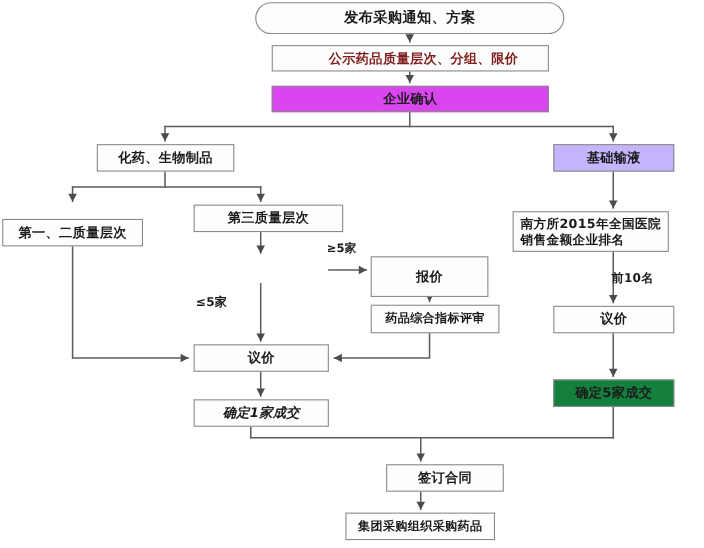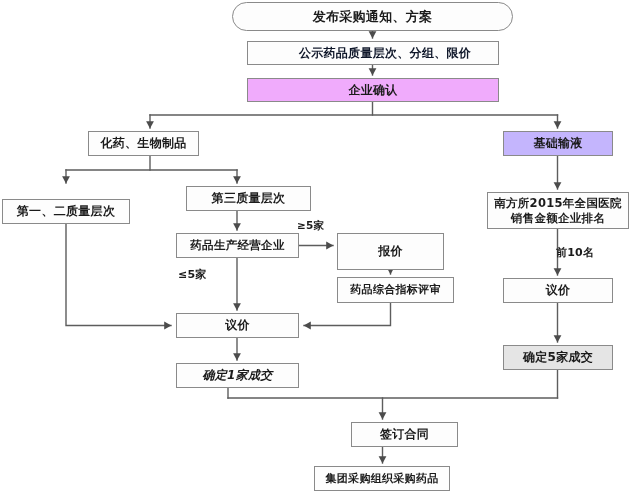--- a/index.html
+++ b/index.html
@@ -24,21 +24,20 @@
   }
   .node {
     position: absolute;
     box-sizing: border-box;
     background: #fdfdfd;
     border: 1.3px solid #8a8a8a;
     color: #1b1b1b;
     display: flex;
     align-items: center;
     justify-content: center;
-    text-align: center;
     line-height: 1.22;
     letter-spacing: 0.3px;
     font-weight: 600;
     white-space: pre-line;
     user-select: none;
   }
   .node.stadium {
     border-radius: 40px;
     border-width: 1.4px;
   }
@@ -110,48 +109,47 @@
       <path d="M557.5,370 L557.5,398"></path>
       <path d="M228,398 L557.5,398"></path>
       <path d="M382.5,398 L382.5,419" marker-end="url(#arrow-down)"></path>
 
       <path d="M382.5,447 L382.5,463" marker-end="url(#arrow-down)"></path>
     </g>
   </svg>
 
   <div class="node stadium" style="left: 232px; top: 2px; width: 281px; height: 29px; font-size: 13px; background: rgb(253, 253, 253); border-color: rgb(138, 138, 138); color: rgb(27, 27, 27);">发布采购通知、方案</div>
 
-  <div class="node" style="left: 247px; top: 41px; width: 252px; height: 24px; font-size: 12px; background: rgb(253, 253, 253); border-color: rgb(138, 138, 138); color: #0f172a; padding-left: 24px;">公示药品质量层次、分组、限价</div>
+  <div class="node" style="left: 247px; top: 41px; width: 252px; height: 24px; font-size: 12px; background: rgb(253, 253, 253); border-color: rgb(138, 138, 138); color: #7f1d1d; padding-left: 24px;">公示药品质量层次、分组、限价</div>
 
-  <div class="node" style="left: 247px; top: 78px; width: 252px; height: 24px; font-size: 12px; background: #f0abfc; border-color: rgb(138, 138, 138); color: rgb(27, 27, 27);">企业确认</div>
+  <div class="node" style="left: 247px; top: 78px; width: 252px; height: 24px; font-size: 12px; background: #d946ef; border-color: rgb(138, 138, 138); color: rgb(27, 27, 27);">企业确认</div>
 
-  <div class="node" style="left: 88px; top: 131px; width: 111px; height: 25px; font-size: 12px; background: rgb(253, 253, 253); border-color: rgb(138, 138, 138); color: rgb(27, 27, 27);">化药、生物制品</div>
+  <div class="node" style="left: 88px; top: 131px; width: 125px; height: 25px; font-size: 12px; background: rgb(253, 253, 253); border-color: rgb(138, 138, 138); color: rgb(27, 27, 27);">化药、生物制品</div>
 
   <div class="node" style="left: 503px; top: 131px; width: 110px; height: 25px; font-size: 12px; background: #c4b5fd; border-color: rgb(138, 138, 138); color: rgb(27, 27, 27);">基础输液</div>
 
   <div class="node" style="left: 2px; top: 186px; width: 128px; height: 25px; font-size: 12px; background: rgb(253, 253, 253); border-color: rgb(138, 138, 138); color: rgb(27, 27, 27); margin-top: 13px;">第一、二质量层次</div>
 
-  <div class="node" style="left: 176px; top: 186px; width: 125px; height: 25px; font-size: 12px; background: rgb(253, 253, 253); border-color: rgb(138, 138, 138); color: rgb(27, 27, 27); margin-left: 10px;">第三质量层次</div>
+  <div class="node" style="left: 176px; top: 186px; width: 136px; height: 25px; font-size: 12px; background: rgb(253, 253, 253); border-color: rgb(138, 138, 138); color: rgb(27, 27, 27);">第三质量层次</div>
 
-  <div class="node" style="left: 487px; top: 192px; width: 142px; height: 37px; font-size: 11.5px; background: rgb(253, 253, 253); border-color: rgb(138, 138, 138); color: rgb(27, 27, 27);">南方所2015年全国医院
+  <div class="node" style="left: 466px; top: 192px; width: 142px; height: 37px; font-size: 11.5px; background: rgb(253, 253, 253); border-color: rgb(138, 138, 138); color: rgb(27, 27, 27);">南方所2015年全国医院
 销售金额企业排名</div>
 
-  <div class="node" style="left: 176px; top: 233px; width: 123px; height: 25px; font-size: 11.5px; background: rgb(253, 253, 253); border-color: rgb(138, 138, 138); color: rgb(27, 27, 27);">药品生产经营企业</div>
 
   <div class="node" style="left: 337px; top: 233px; width: 107px; height: 37px; font-size: 12px; background: rgb(253, 253, 253); border-color: rgb(138, 138, 138); color: rgb(27, 27, 27);">报价</div>
 
   <div class="node" style="left: 337px; top: 277px; width: 117px; height: 26px; font-size: 11px; background: rgb(253, 253, 253); border-color: rgb(138, 138, 138); color: rgb(27, 27, 27);">药品综合指标评审</div>
 
   <div class="node" style="left: 176px; top: 313px; width: 123px; height: 25px; font-size: 12px; background: rgb(253, 253, 253); border-color: rgb(138, 138, 138); color: rgb(27, 27, 27);">议价</div>
 
   <div class="node" style="left: 503px; top: 278px; width: 110px; height: 25px; font-size: 12px; background: rgb(253, 253, 253); border-color: rgb(138, 138, 138); color: rgb(27, 27, 27);">议价</div>
 
   <div class="node" style="left: 176px; top: 363px; width: 123px; height: 25px; font-size: 12px; background: rgb(253, 253, 253); border-color: rgb(138, 138, 138); color: rgb(27, 27, 27); font-style: italic;">确定1家成交</div>
 
-  <div class="node" style="left: 503px; top: 345px; width: 110px; height: 25px; font-size: 12px; background: #e5e5e5; border-color: rgb(138, 138, 138); color: rgb(27, 27, 27);">确定5家成交</div>
+  <div class="node" style="left: 503px; top: 345px; width: 110px; height: 25px; font-size: 12px; background: #15803d; border-color: rgb(138, 138, 138); color: rgb(27, 27, 27);">确定5家成交</div>
 
   <div class="node" style="left: 329px; top: 422px; width: 107px; height: 25px; font-size: 12px; background: rgb(253, 253, 253); border-color: rgb(138, 138, 138); color: rgb(27, 27, 27); margin-left: 22px;">签订合同</div>
 
   <div class="node" style="left: 314px; top: 466px; width: 136px; height: 25px; font-size: 11px; background: rgb(253, 253, 253); border-color: rgb(138, 138, 138); color: rgb(27, 27, 27);">集团采购组织采购药品</div>
 
   <div class="edge-label" style="left: 297px; top: 219px; font-size: 10.5px; color: rgb(27, 27, 27);">≥5家</div>
 
   <div class="edge-label" style="left: 178px; top: 267px; font-size: 11px; color: rgb(27, 27, 27);">≤5家</div>
 
   <div class="edge-label" style="left: 556px; top: 245px; font-size: 11px; color: rgb(27, 27, 27);">前10名</div>

